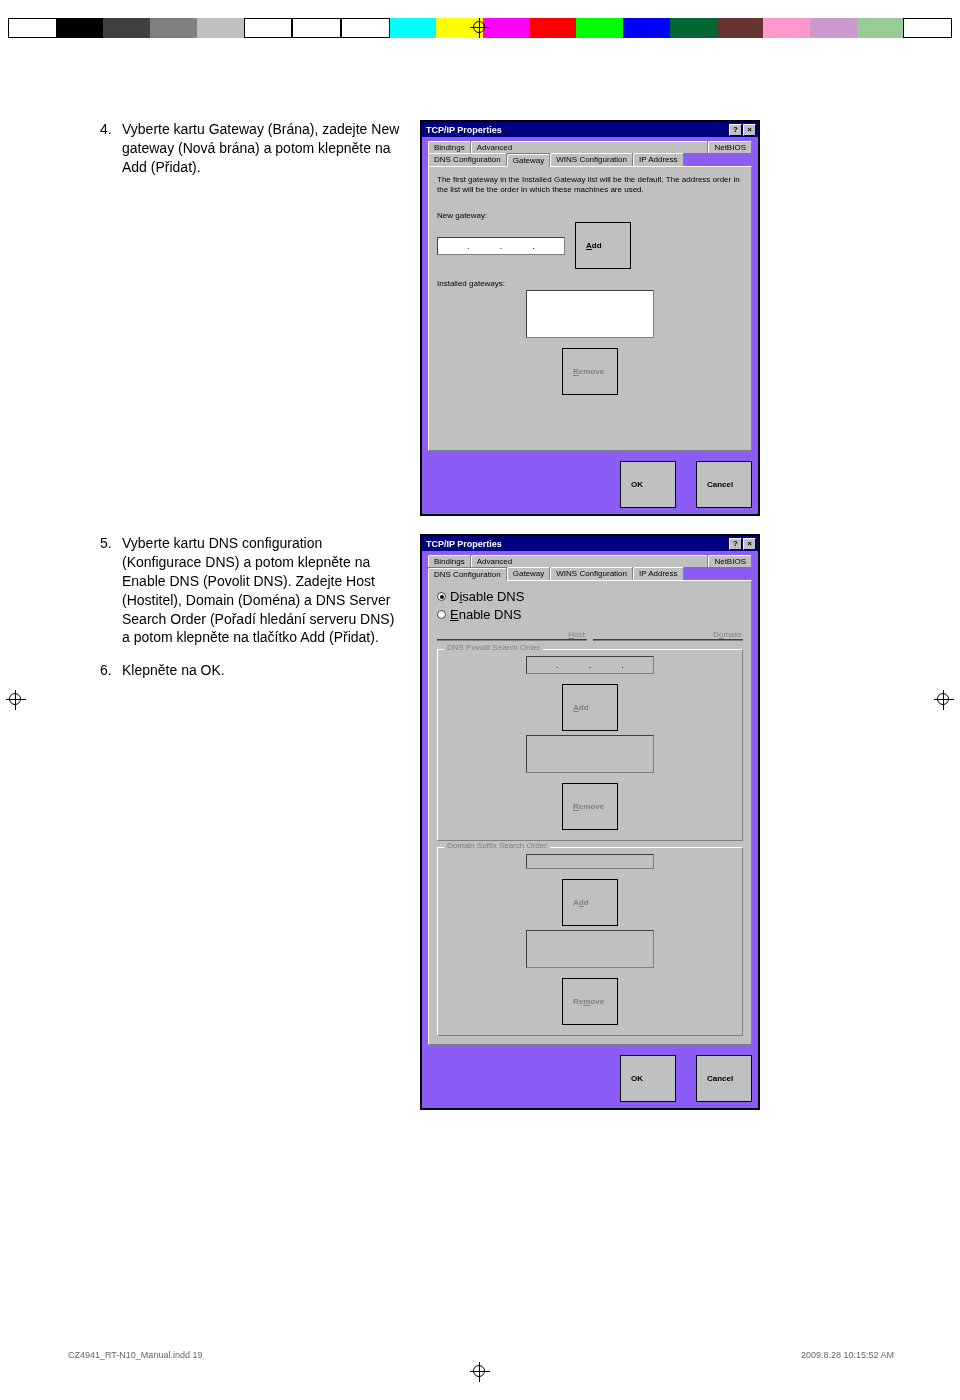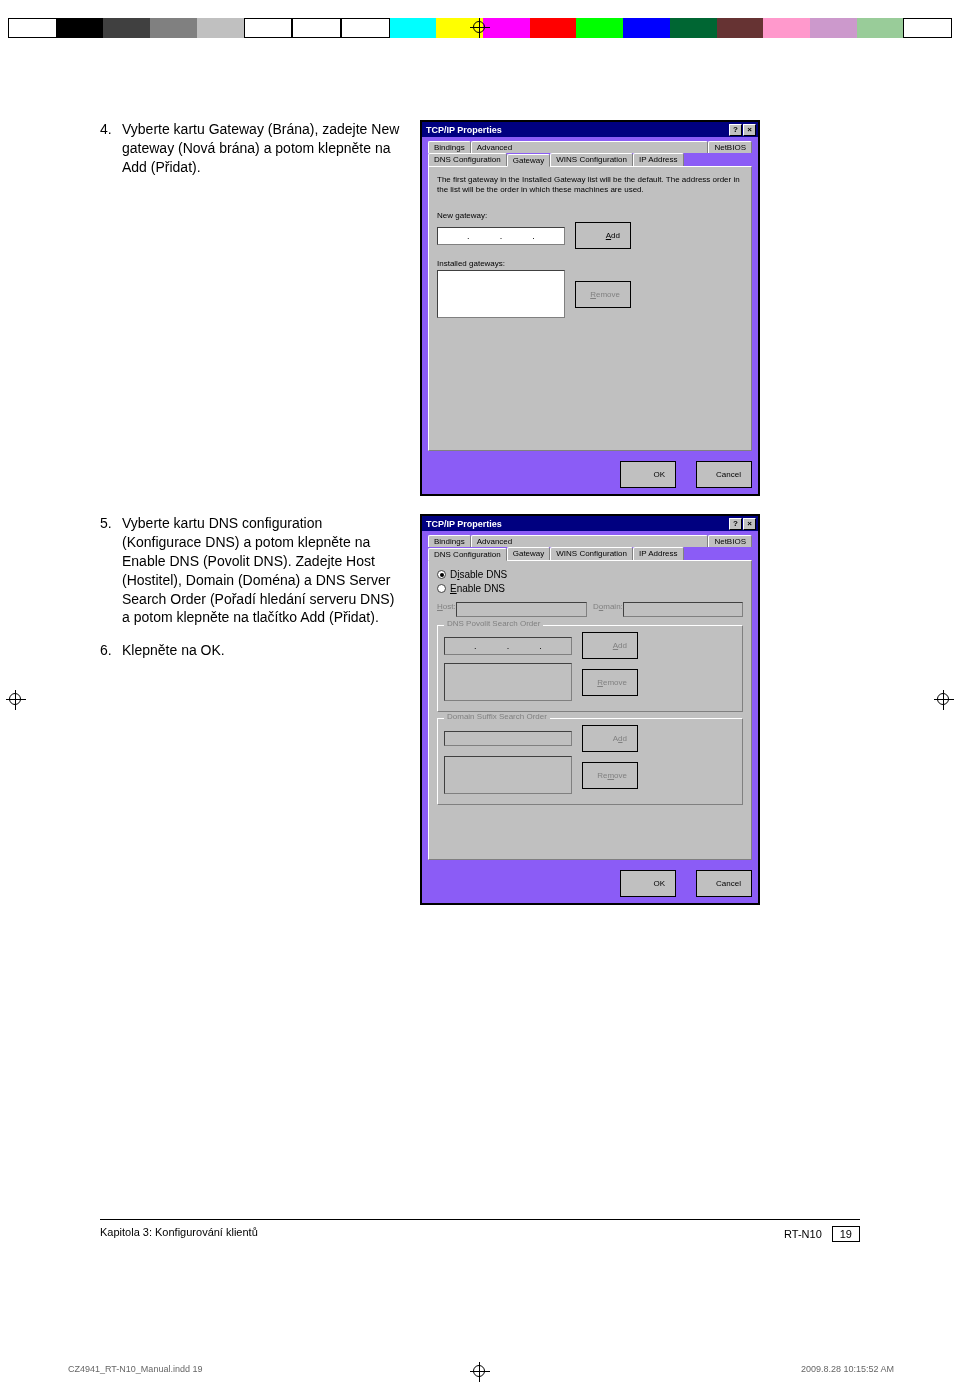--- a/index.html
+++ b/index.html
@@ -112,25 +112,26 @@
     border-top-color: #404040; border-left-color: #404040;
     background: #fff;
     width: 128px; height: 18px;
     align-items: center;
   }
   .ip-seg { flex: 1; text-align: center; font-size: 9px; color: #000; }
   .ip-dot { font-size: 9px; color: #000; padding: 0 1px; }
   .btn {
     border: 1px solid #000;
     background: #c0c0c0;
-    padding: 8px 10px;
+    padding: 18px 10px;
     font-size: 8px;
     min-width: 56px;
-    text-align: right;
+    text-align: left;
     display: inline-block;
+    font-weight: bold;
   }
   .btn-row { display: flex; gap: 20px; justify-content: flex-end; padding: 4px 6px 6px 0; }
   .fieldset {
     border: 1px solid #808080;
     border-top-color: #fff; border-left-color: #fff;
     padding: 6px;
     position: relative;
     margin-top: 6px;
   }
   .fieldset .legend {
@@ -140,61 +141,61 @@
     padding: 0 3px;
     font-size: 8px;
   }
   .listbox {
     width: 128px; height: 48px;
     background: #fff;
     border: 1px solid #808080;
     border-top-color: #404040; border-left-color: #404040;
     display: inline-block;
   }
-  .row { display: flex; align-items: center; gap: 10px; margin-bottom: 4px; }
-  .radio { display: flex; align-items: center; gap: 4px; font-size: 10px; margin-bottom: 3px; }
+  .row { display: flex; align-items: center; gap: 10px; margin-bottom: 4px; flex-direction: column; }
+  .radio { display: flex; align-items: center; gap: 4px; font-size: 13px; margin-bottom: 3px; }
   .radio .dot {
     width: 9px; height: 9px; border-radius: 50%;
     border: 1px solid #404040;
     background: #fff;
     display: flex; align-items: center; justify-content: center;
   }
   .radio.checked .dot::after {
     content: ""; width: 4px; height: 4px; border-radius: 50%; background: #000;
   }
   .textfield {
     border: 1px solid #808080;
     border-top-color: #404040; border-left-color: #404040;
     background: #c0c0c0;
     height: 15px; flex: 1;
     padding: 0 3px;
   }
   .hostrow { display: flex; gap: 6px; margin: 8px 0; }
-  .hostrow .half { flex: 1; display: flex; flex-direction: row; font-size: 8px; text-align: right; }
+  .hostrow .half { flex: 1; display: flex; flex-direction: column; font-size: 8px; text-align: right; }
   .disabled-text { color: #808080; }
   .btn.disabled { color: #808080; }
   .btn u { text-decoration: underline; }
 
   
   .footer {
     position: absolute;
     bottom: 28px;
     left: 0;
     width: 100%;
     border-top: 1px solid #000;
     padding-top: 6px;
     display: flex;
     justify-content: space-between;
     font-size: 11px;
   }
   .footer .pgright { display: flex; align-items: center; gap: 10px; }
   .footer .pgnum { border: 1px solid #000; padding: 1px 7px; }
   .indd-line {
     position: absolute;
-    bottom: 26px;
+    bottom: 40px;
     left: 68px;
     width: 826px;
     display: flex;
     justify-content: space-between;
     font-size: 9px;
     color: #666;
   }
 </style>
 </head>
 <body>
@@ -376,26 +377,19 @@
           </div>
         </div>
         <div class="btn-row">
           <div class="btn">OK</div>
           <div class="btn">Cancel</div>
         </div>
       </div>
     </div>
   </div>
 
-  <div class="footer">
-    <span>Kapitola 3: Konfigurování klientů</span>
-    <span class="pgright">
-      <span>RT-N10</span>
-      <span class="pgnum">19</span>
-    </span>
-  </div>
 
 </div>
 
 <div class="indd-line">
   <span>CZ4941_RT-N10_Manual.indd   19</span>
   <span>2009.8.28   10:15:52 AM</span>
 </div>
 
 </body></html>

